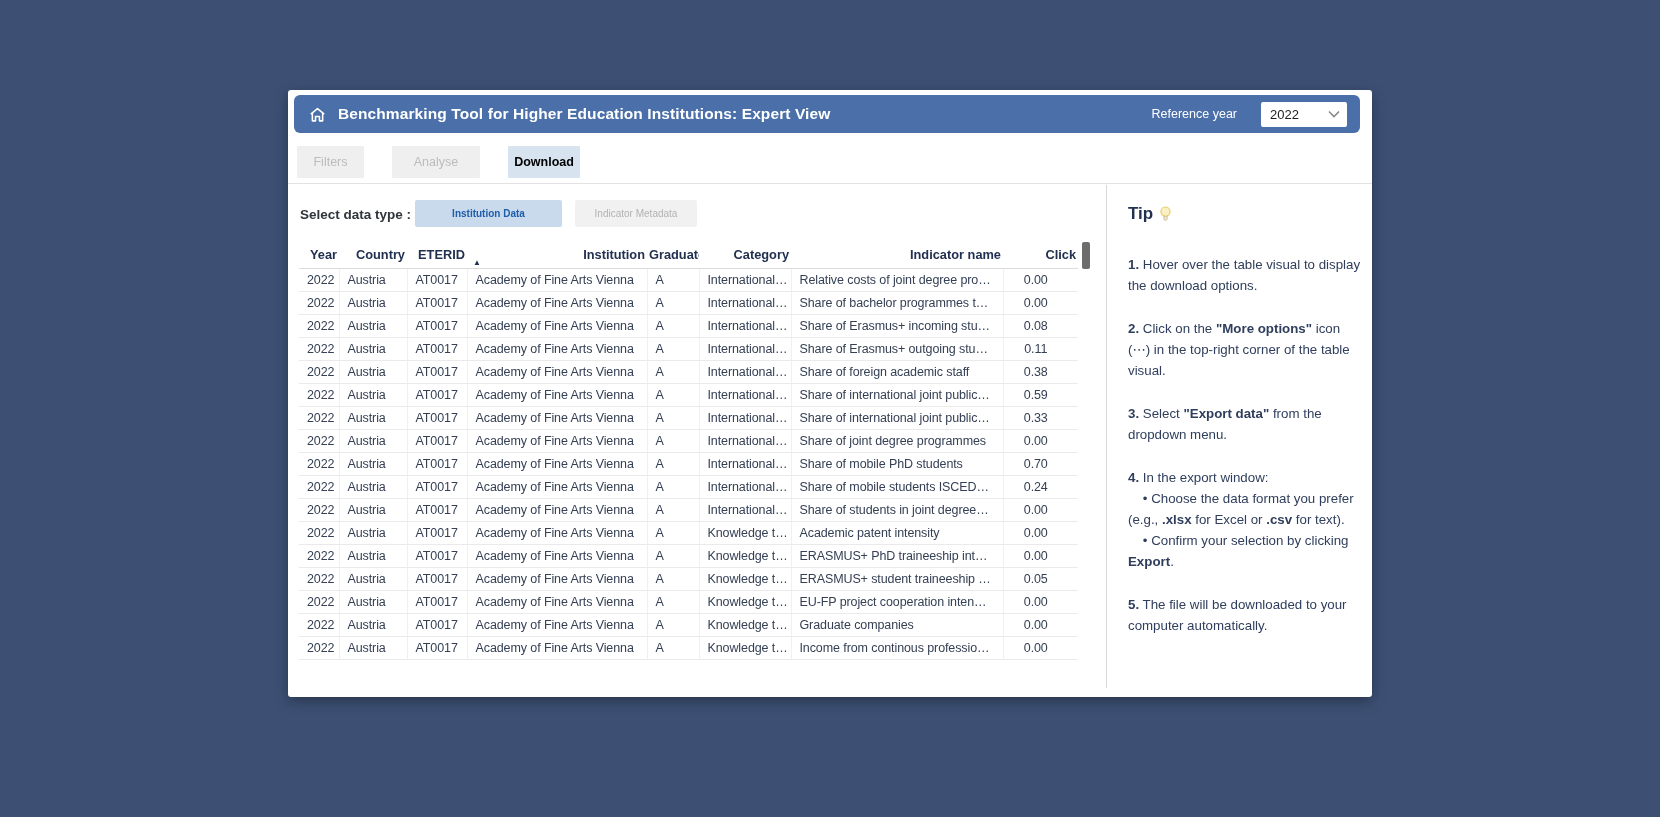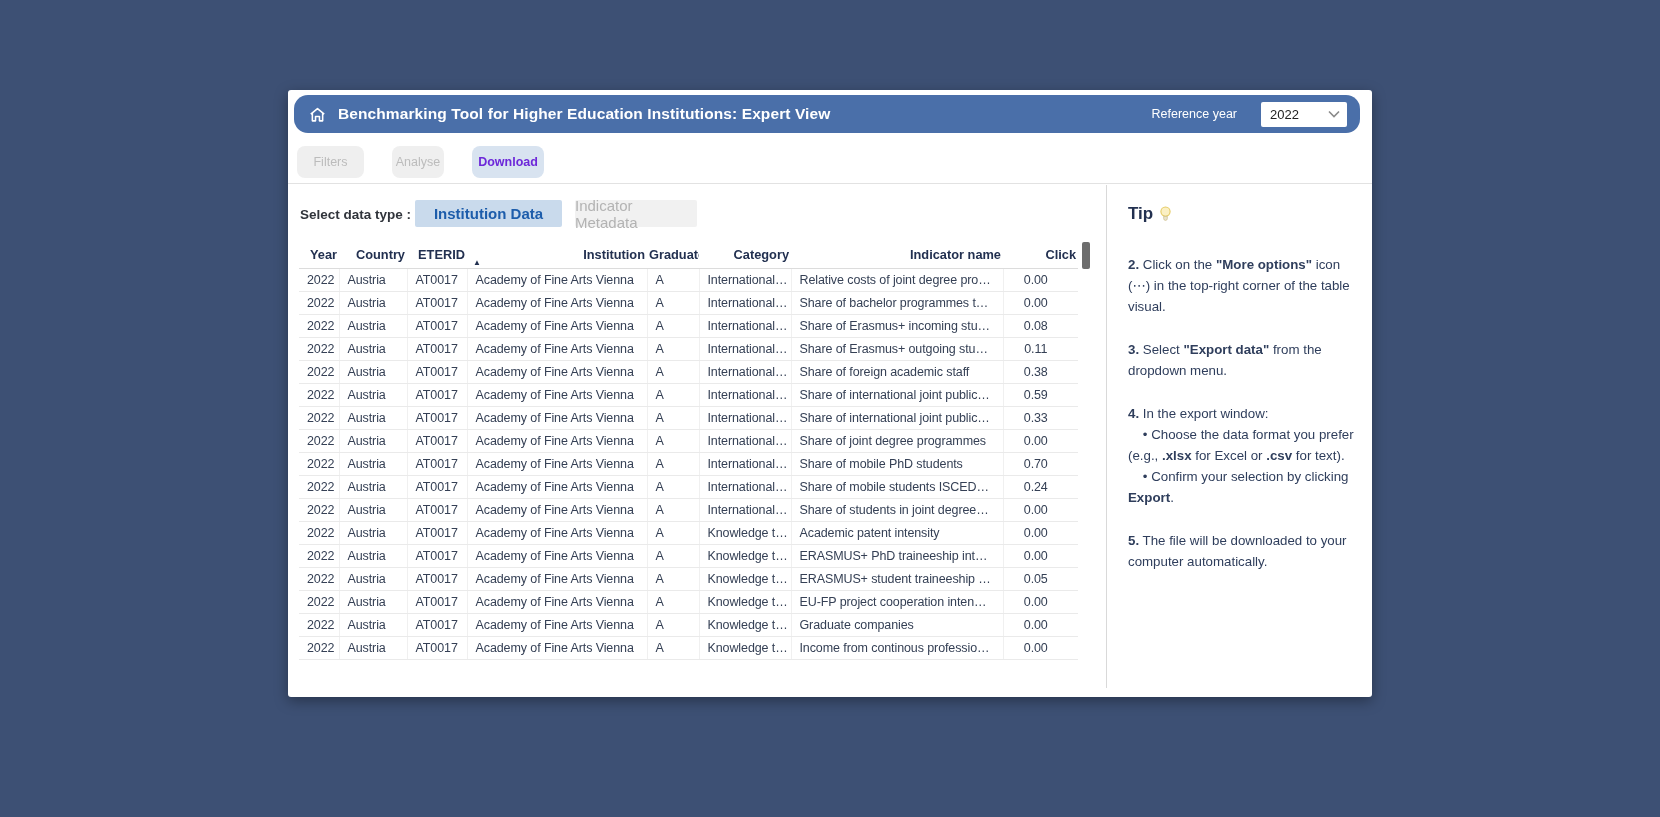--- a/index.html
+++ b/index.html
@@ -11,47 +11,47 @@
     overflow:hidden;
   }
   .card {
     position:absolute; left:288px; top:90px; width:1084px; height:607px;
     background:#ffffff; border-radius:3px;
     box-shadow:0 4px 14px rgba(0,0,0,.35);
   }
   
   .header-bar {
     position:absolute; left:6px; top:5px; width:1066px; height:38px;
-    background:#4a6fa9; border-radius:14px;
+    background:#4a6fa9; border-radius:6px;
     display:flex; align-items:center;
   }
   .home-btn { margin-left:13px; width:20px; height:20px; display:flex; align-items:center; justify-content:center; cursor:pointer; }
   .app-title { margin-left:11px; color:#ffffff; font-weight:bold; font-size:15.5px; letter-spacing:.1px; }
   .ref-wrap { margin-left:auto; display:flex; align-items:center; gap:24px; padding-right:13px; }
   .ref-label { color:#ffffff; font-size:12.5px; }
   .year-dropdown {
     width:86px; height:25px; background:#ffffff; border-radius:2px;
     display:flex; align-items:center; padding:0 7px 0 9px;
     font-size:13px; color:#222222; cursor:pointer;
   }
   .year-dropdown .chev { margin-left:auto; display:flex; }
   
   .tabs { position:absolute; left:9px; top:56px; display:flex; gap:28px; }
   .tab {
     height:32px; display:flex; align-items:center; justify-content:center;
-    background:#efefef; color:#bcbcbc; font-size:12.5px; border-radius:8px; cursor:pointer;
-  }
-  .tab.t0 { width:67px; } .tab.t1 { width:52px; } .tab.t2 { width:72px; }
-  .tab.active { background:#d8e3f0; color:#6d28d9; font-weight:bold; }
+    background:#efefef; color:#bcbcbc; font-size:12.5px; border-radius:1px; cursor:pointer;
+  }
+  .tab.t0 { width:67px; } .tab.t1 { width:88px; } .tab.t2 { width:72px; }
+  .tab.active { background:#d8e3f0; color:#000000; font-weight:bold; }
   .section-divider { position:absolute; left:0; top:93px; width:1084px; height:1px; background:#e2e2e2; }
   
   .dtype-label { position:absolute; left:12px; top:117px; font-weight:bold; font-size:13.5px; color:#30343b; }
   .dtype-btn {
     position:absolute; top:110px; height:27px; border-radius:2px;
-    display:flex; align-items:center; justify-content:center; font-size:15px; cursor:pointer;
+    display:flex; align-items:center; justify-content:center; font-size:10px; cursor:pointer;
   }
   .dtype-btn.b0 { left:127px; width:147px; background:#c9daec; color:#1d5dab; font-weight:bold; }
   .dtype-btn.b1 { left:287px; width:122px; background:#f1f1f1; color:#b3b3b3; }
   
   .table-wrap { position:absolute; left:11px; top:152px; width:779px; }
   table { border-collapse:collapse; table-layout:fixed; width:779px; }
   col.c0{width:40px} col.c1{width:68px} col.c2{width:60px} col.c3{width:180px}
   col.c4{width:52px} col.c5{width:92px} col.c6{width:212px} col.c7{width:75px}
   th {
     height:26px; font-size:12.8px; font-weight:bold; color:#223050;
@@ -319,20 +319,21 @@
   <div class="v-divider"></div>
   <div class="tip">
     <div class="tip-title">
       <span>Tip</span>
       <svg width="13" height="16" viewBox="0 0 13 16">
         <circle cx="6.5" cy="5.6" r="4.6" fill="#fbf0c4" stroke="#e5ca62" stroke-width="1.1"></circle>
         <path d="M4.7 10.4 h3.6 v2.2 a1.8 1.8 0 0 1 -3.6 0 z" fill="#e9e3cd" stroke="#cfc392" stroke-width="0.8"></path>
       </svg>
     </div>
     <div id="tip-body">
+        <p class="tip-p"><strong>1.</strong><span> Hover over the table visual to display the download options.</span></p>
         <p class="tip-p"><strong>2.</strong><span> Click on the </span><strong>"More options"</strong><span> icon (⋯) in the top-right corner of the table visual.</span></p>
         <p class="tip-p"><strong>3.</strong><span> Select </span><strong>"Export data"</strong><span> from the dropdown menu.</span></p>
         <p class="tip-p"><strong>4.</strong><span> In the export window:</span><br><span>    • Choose the data format you prefer (e.g., </span><strong>.xlsx</strong><span> for Excel or </span><strong>.csv</strong><span> for text).</span><br><span>    • Confirm your selection by clicking </span><strong>Export</strong><span>.</span></p>
         <p class="tip-p"><strong>5.</strong><span> The file will be downloaded to your computer automatically.</span></p>
       </div>
   </div>
 
 </div>
 
 </body></html>

